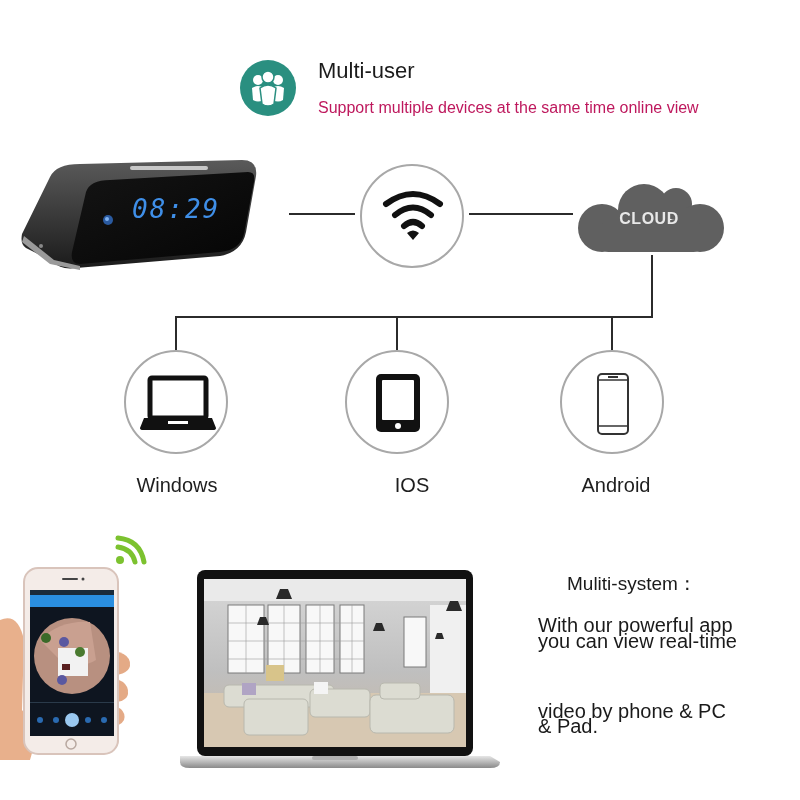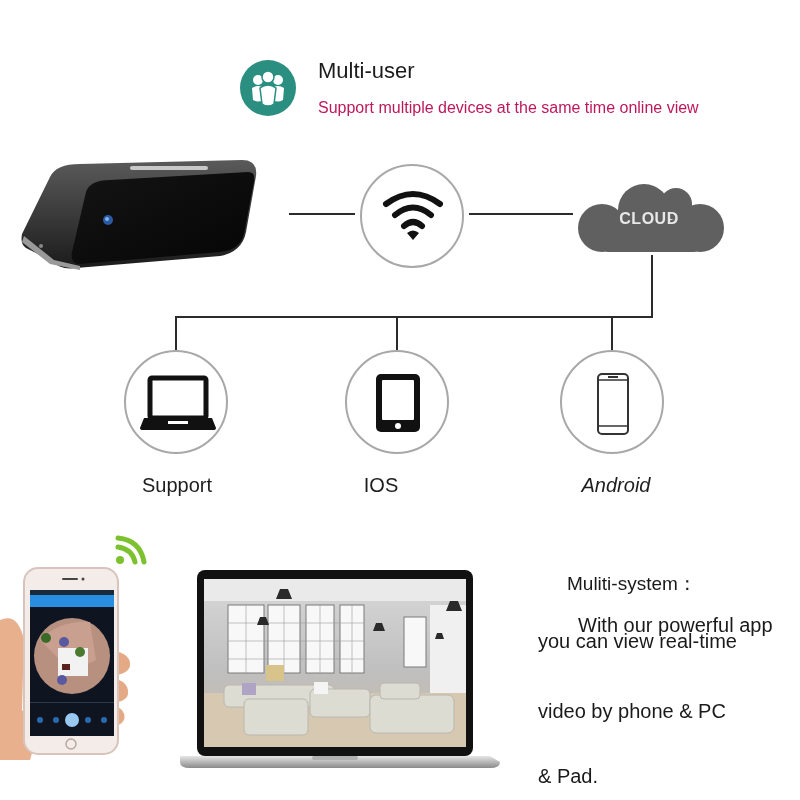--- a/index.html
+++ b/index.html
@@ -68,20 +68,21 @@
 
     <path d="M66 40 Q70 28 90 28 L228 20 Q236 20 234 30 L224 82 Q220 98 200 100 L60 112 Q50 112 52 100 Z" fill="url(#face)"></path>
 
     <rect x="110" y="14" width="78" height="4" rx="2" fill="#c8c8c8"></rect>
 
     <circle cx="88" cy="68" r="5" fill="#2a5aa0"></circle>
     <circle cx="87" cy="67" r="2" fill="#7fb2f0"></circle>
 
     <circle cx="21" cy="94" r="2" fill="#888"></circle>
   </svg>
+  <div class="abs" style="left:112px; top:42px; font-family:'DejaVu Sans Mono', monospace; font-size:26px; letter-spacing:2px; color:#3f8fe8; font-style:italic;">08:29</div>
 </div>
 
 <div class="abs line" style="left:289px; top:213px; width:66px; height:2px;"></div>
 <div class="abs line" style="left:469px; top:213px; width:104px; height:2px;"></div>
 <div class="abs line" style="left:651px; top:255px; width:2px; height:63px;"></div>
 <div class="abs line" style="left:175px; top:316px; width:478px; height:2px;"></div>
 <div class="abs line" style="left:175px; top:316px; width:2px; height:34px;"></div>
 <div class="abs line" style="left:396px; top:316px; width:2px; height:34px;"></div>
 <div class="abs line" style="left:611px; top:316px; width:2px; height:34px;"></div>
 
@@ -113,44 +114,44 @@
 
 <div class="abs ring" style="left:124px; top:350px; width:104px; height:104px;">
   <span class="abs" style="left:14px; top:22px;">
     <svg width="76" height="58" viewBox="0 0 76 58">
       <rect x="10" y="4" width="56" height="40" rx="2" fill="none" stroke="#111" stroke-width="5"></rect>
       <path d="M4 44 L72 44 L76 54 Q76 56 73 56 L3 56 Q0 56 0 54 Z" fill="#111"></path>
       <rect x="28" y="47" width="20" height="3" fill="#fff"></rect>
     </svg>
   </span>
 </div>
-<div class="abs os-label" style="left:107px; top:474px;">Support</div>
+<div class="abs os-label" style="left:107px; top:474px;">Windows</div>
 
 <div class="abs ring" style="left:345px; top:350px; width:104px; height:104px;">
   <span class="abs" style="left:27px; top:20px;">
     <svg width="48" height="62" viewBox="0 0 48 62">
       <rect x="2" y="2" width="44" height="58" rx="5" fill="#111"></rect>
       <rect x="8" y="8" width="32" height="40" rx="1" fill="#fff"></rect>
       <circle cx="24" cy="54" r="3" fill="#fff"></circle>
     </svg>
   </span>
 </div>
-<div class="abs os-label" style="left:311px; top:474px;">IOS</div>
+<div class="abs os-label" style="left:342px; top:474px;">IOS</div>
 
 <div class="abs ring" style="left:560px; top:350px; width:104px; height:104px;">
   <span class="abs" style="left:34px; top:20px;">
     <svg width="34" height="64" viewBox="0 0 34 64">
       <rect x="2" y="2" width="30" height="60" rx="4" fill="none" stroke="#333" stroke-width="2"></rect>
       <line x1="2" y1="8" x2="32" y2="8" stroke="#333" stroke-width="1.5"></line>
       <line x1="2" y1="54" x2="32" y2="54" stroke="#333" stroke-width="1.5"></line>
       <rect x="12" y="4" width="10" height="2" fill="#333"></rect>
     </svg>
   </span>
 </div>
-<div class="abs os-label" style="left:546px; top:474px;font-style:italic;">Android</div>
+<div class="abs os-label" style="left:546px; top:474px;">Android</div>
 
 <span class="abs" style="left:110px; top:530px;">
   <svg width="40" height="40" viewBox="0 0 40 40">
     <g fill="none" stroke="#7cc22f" stroke-width="5" stroke-linecap="round">
       <path d="M8 8 Q30 10 34 32"></path>
       <path d="M8 17 Q22 19 25 32"></path>
     </g>
     <circle cx="10" cy="30" r="4" fill="#7cc22f"></circle>
   </svg>
 </span>
@@ -250,16 +251,16 @@
     <rect x="134" y="117" width="14" height="12" fill="#f4f4f4"></rect>
     <rect x="62" y="118" width="14" height="12" fill="#b0a4c4"></rect>
     <rect x="86" y="100" width="18" height="16" fill="#d8c48a"></rect>
 
     <path d="M0 191 L310 191 L320 197 Q320 203 310 203 L10 203 Q0 203 0 197 Z" fill="url(#base)"></path>
     <rect x="132" y="191" width="46" height="4" rx="2" fill="#b0b0b0"></rect>
   </svg>
 </div>
 
 <div class="abs ms-title">Muliti-system：</div>
-<div class="abs ms-line" style="top:614px;margin-left:40px;">With our powerful app</div>
+<div class="abs ms-line" style="top:614px;">With our powerful app</div>
 <div class="abs ms-line" style="top:630px;">you can view real-time</div>
 <div class="abs ms-line" style="top:700px;text-align:right;">video by phone &amp; PC</div>
-<div class="abs ms-line" style="top:765px;">&amp; Pad.</div>
+<div class="abs ms-line" style="top:715px;">&amp; Pad.</div>
 
 </body></html>

